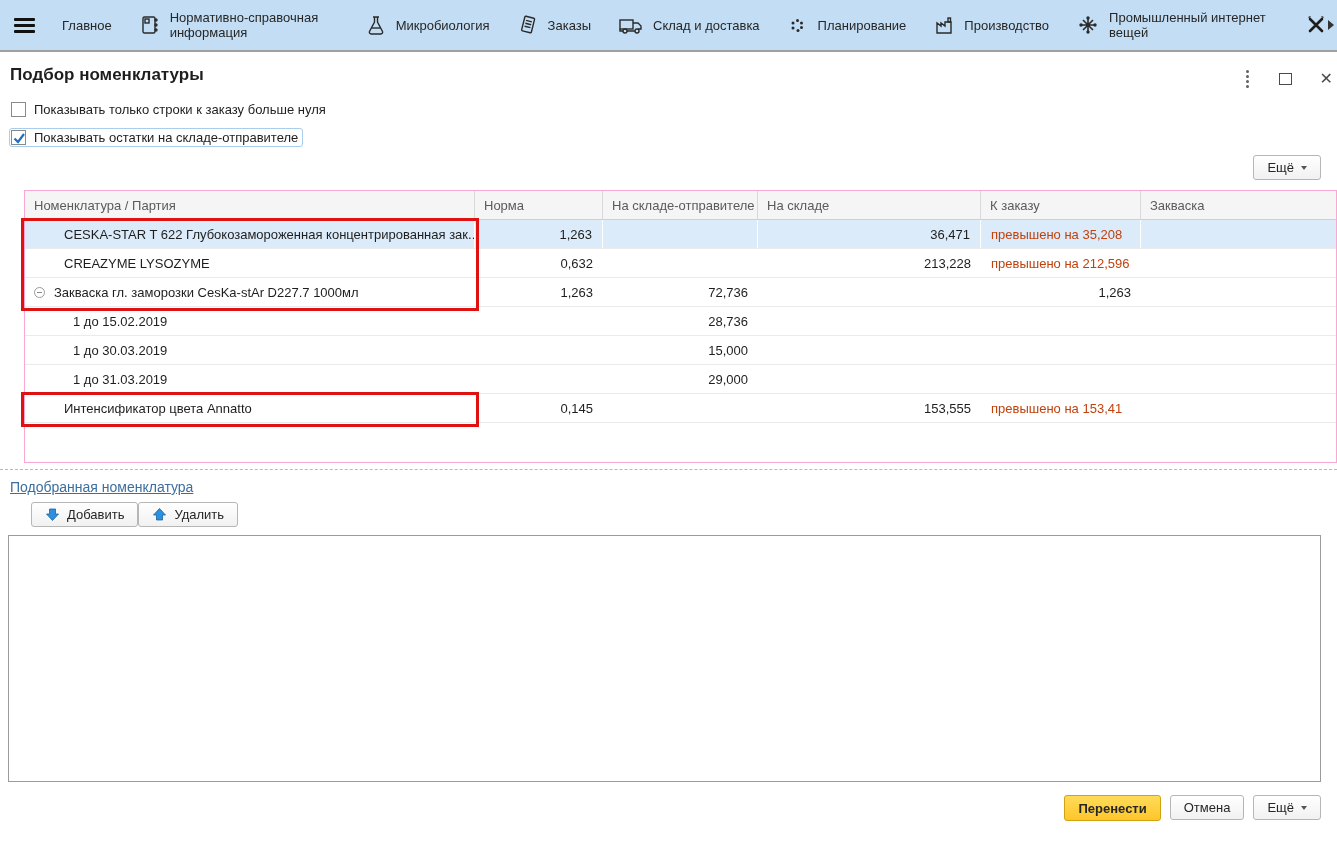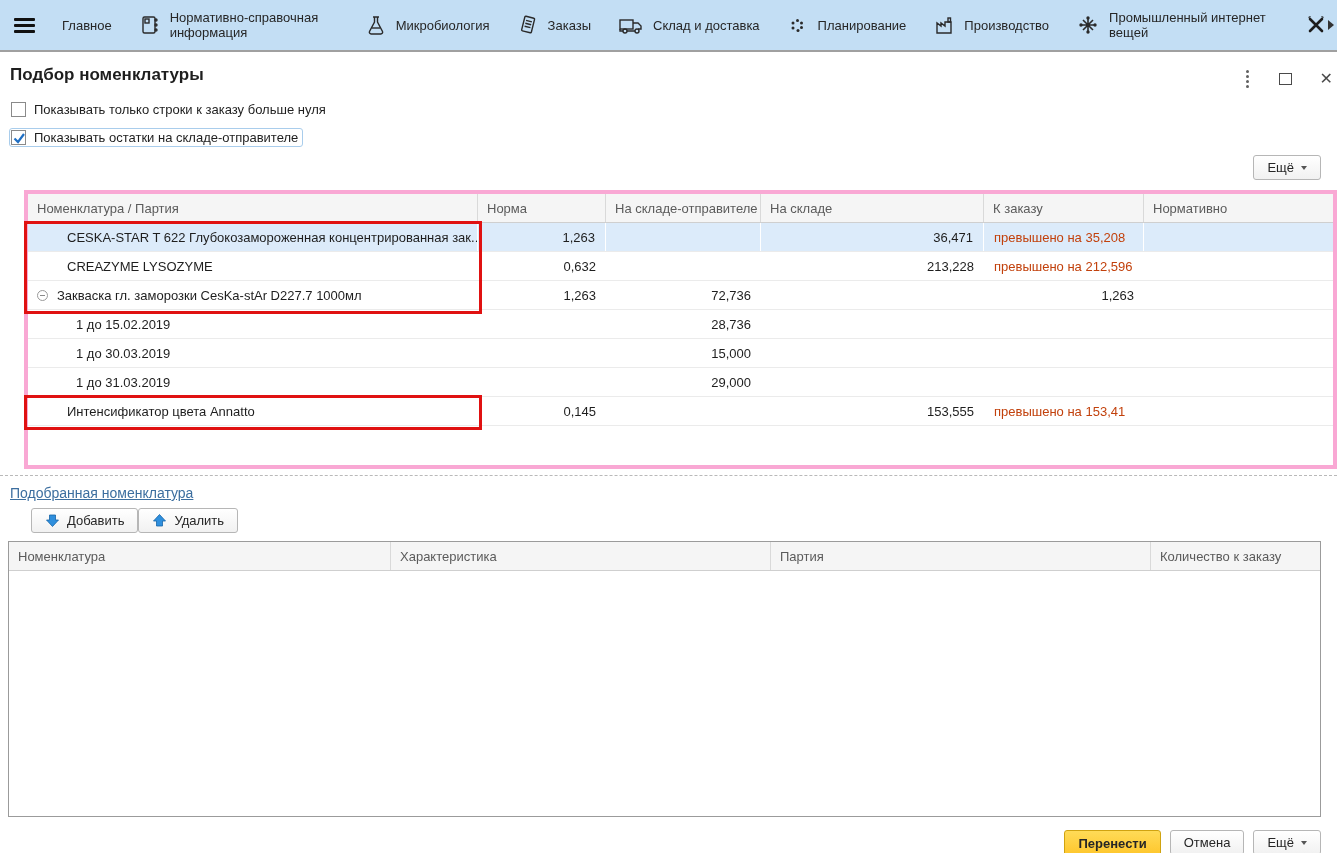--- a/index.html
+++ b/index.html
@@ -46,21 +46,21 @@
   .more-row { display:flex; justify-content:flex-end; padding-right:16px; margin-top:9px; }
   .btn {
     display:inline-flex; align-items:center; gap:7px; justify-content:center;
     background:linear-gradient(#ffffff,#f1f1f1); border:1px solid #b6b6b6; border-radius:3px;
     padding:4px 13px; font-size:13px; color:#262626; cursor:pointer; height:25px;
   }
   .caret-down { width:0; height:0; border-top:4px solid #555; border-left:3.5px solid transparent; border-right:3.5px solid transparent; margin-top:1px; }
 
   
   .tbl { width:1313px; margin-left:8px; background:#fff; }
-  .tbl1 { margin-top:10px; border:4px solid #f9a8d4; position:relative;margin-left:24px; }
+  .tbl1 { margin-top:10px; border:1px solid #f9a8d4; position:relative;margin-left:24px; }
   .tbl2 { margin-top:8px; border:1px solid #9b9b9b; }
   .thead { display:grid; background:#f5f5f5; border-bottom:1px solid #cfcfcf; height:29px; }
   .t1cols { grid-template-columns:450px 128px 155px 223px 160px 195px; }
   .t2cols { grid-template-columns:382px 380px 380px 169px; }
   .th { display:flex; align-items:center; padding:0 9px; color:#5b5b5b; border-right:1px solid #d9d9d9; overflow:hidden; white-space:nowrap; }
   .th:last-child { border-right:none; }
   .trow { display:grid; height:29px; border-bottom:1px solid #ebebeb; cursor:default; }
   .td { display:flex; align-items:center; padding:0 10px; overflow:hidden; white-space:nowrap; }
   .td.num { justify-content:flex-end; }
   .td.gray { color:#c2410c; }
@@ -237,21 +237,21 @@
     </button>
   </div>
 
   <div class="tbl tbl1">
     <div class="thead t1cols">
       <div class="th">Номенклатура / Партия</div>
       <div class="th">Норма</div>
       <div class="th">На складе-отправителе</div>
       <div class="th">На складе</div>
       <div class="th">К заказу</div>
-      <div class="th">Нормативно</div>
+      <div class="th">Закваска</div>
     </div>
 
     <div class="trow t1cols r-sel">
       <div class="td name-l1">CESKA-STAR T 622 Глубокозамороженная концентрированная зак...</div>
       <div class="td num">1,263</div>
       <div class="td num"></div>
       <div class="td num">36,471</div>
       <div class="td gray">превышено на 35,208</div>
       <div class="td"></div>
     </div>
@@ -332,26 +332,20 @@
     </button>
     <button class="btn">
       <svg class="arrow-ic" viewBox="0 0 15 15">
         <polygon points="7.5,1.5 13.5,8 10.5,8 10.5,13 4.5,13 4.5,8 1.5,8" fill="#2f8fdd" stroke="#1565a8" stroke-width="0.8"></polygon>
       </svg>
       <span>Удалить</span>
     </button>
   </div>
 
   <div class="tbl tbl2">
-    <div class="thead t2cols">
-      <div class="th">Номенклатура</div>
-      <div class="th">Характеристика</div>
-      <div class="th">Партия</div>
-      <div class="th">Количество к заказу</div>
-    </div>
     <div class="t2body"></div>
   </div>
 
   <div class="footer">
     <button class="btn btn-primary">
       <span>Перенести</span>
     </button>
     <button class="btn">
       <span>Отмена</span>
     </button>

